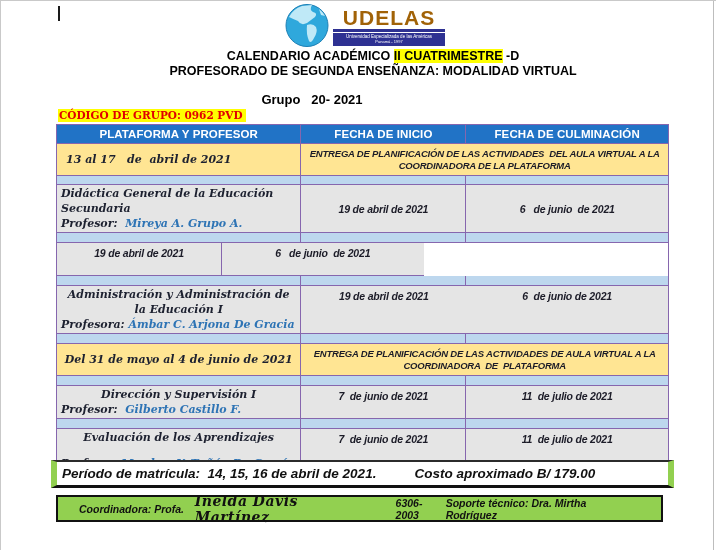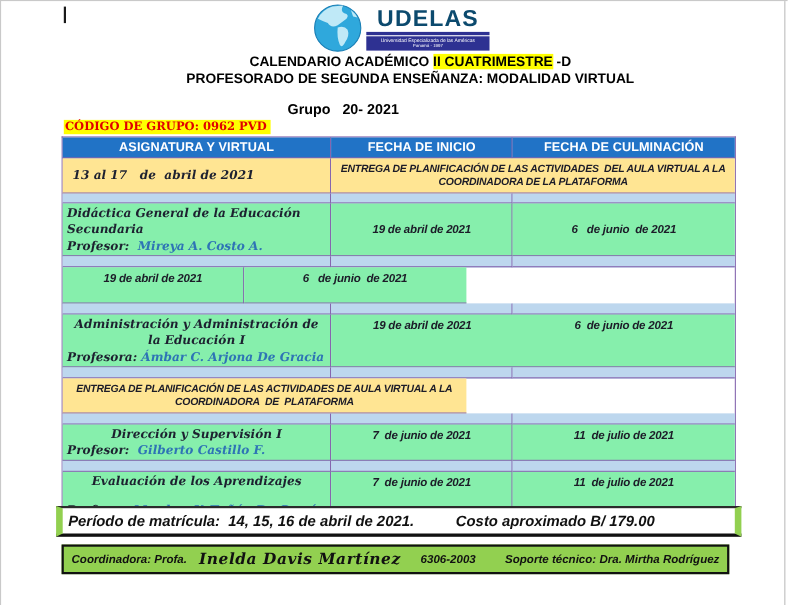--- a/index.html
+++ b/index.html
@@ -8,21 +8,21 @@
     position:relative; width:716px; height:550px; background:#fff;
     border-top:1px solid #c9c9c9; border-left:1px solid #c9c9c9; overflow:hidden;
   }
   .right-edge { position:absolute; top:0; left:712px; width:1px; height:550px; background:#bdbdbd; }
   .cursor-mark { position:absolute; left:57px; top:5px; width:2px; height:15px; background:#1a1a1a; }
 
   
   .logo { position:absolute; left:284px; top:2px; display:flex; align-items:flex-start; }
   .logo .wordmark { margin-left:3px; margin-top:4px; width:112px; }
   .logo .acronym {
-    font-weight:bold; font-size:21px; letter-spacing:1px; color:#0c4a6e;
+    font-weight:bold; font-size:21px; letter-spacing:1px; color:#a16207;
     border-bottom:3px solid #2e3192; line-height:22px; text-align:center;
   }
   .logo .bar {
     margin-top:1px; background:#2e3192; color:#fff; text-align:center;
     padding:1px 0 2px 0; line-height:5px;
   }
   .logo .bar .l1 { font-size:4.5px; }
   .logo .bar .l2 { font-size:4px; }
 
   
@@ -44,21 +44,21 @@
   .trow { display:flex; width:100%; }
   .cell { border-right:1px solid #8666ae; border-bottom:1px solid #8666ae;
     overflow:hidden; white-space:pre-wrap; }
   .cell:last-child { border-right:none; }
   .c1 { width:40%; } .c2 { width:27%; } .c3 { width:33%; } .c23 { width:60%; }
 
   .hdr { height:19px; background:#2173c6; color:#fff; font-weight:bold;
     font-size:11.5px; text-align:center; line-height:18px; letter-spacing:0.1px; }
 
   .yellow { background:#ffe593; }
-  .orange { background:#86efac; }
+  .orange { background:#e5e5e5; }
   .sep    { background:#bdd7ee; height:10px; }
   .sep9   { height:9px; }
 
   .serifb { font-family:"DejaVu Serif", serif; font-style:italic; font-weight:bold;
     color:#1d2130; font-size:10.5px; line-height:13px; }
   .sansbi { font-style:italic; font-weight:bold; color:#1c1c28;
     font-size:10.5px; letter-spacing:-0.2px; }
 
   .banner-period { display:flex; align-items:center; padding-left:9px; }
   .banner-period.centered { justify-content:center; padding-left:0; }
@@ -81,21 +81,21 @@
     position:absolute; left:50px; top:459px; width:623px; height:28px;
     background:#fff; border-top:2px solid #2b2b2b; border-bottom:3px solid #111;
     border-left:6px solid #92d050; border-right:6px solid #92d050;
     display:flex; align-items:center; font-weight:bold; font-style:italic;
     font-size:13.5px; color:#111; padding-left:5px; white-space:pre-wrap;
   }
   .matricula .cost { margin-left:38px; }
   .coord-bar {
     position:absolute; left:55px; top:494px; width:607px; height:27px;
     background:#92d050; border:2px solid #111; display:flex; align-items:center;
-    justify-content:space-between; padding:0 7px; color:#111;
+    justify-content:space-between; padding:0 21px; color:#111;
     font-weight:bold; font-style:italic; font-size:10.5px; white-space:pre-wrap;
   }
   .coord-left { display:flex; align-items:center; }
   .script-name {
     font-family:"DejaVu Serif", cursive, serif; font-style:italic; font-weight:bold;
     font-size:14px; margin:0 18px 0 8px; letter-spacing:0.5px;
   }
 </style>
 </head>
 <body>
@@ -125,40 +125,40 @@
   <div class="title-block">
     <div class="title-line"><span>CALENDARIO ACADÉMICO </span><span class="hl">II CUATRIMESTRE</span><span> -D</span></div>
     <div class="title-line">PROFESORADO DE SEGUNDA ENSEÑANZA: MODALIDAD VIRTUAL</div>
   </div>
   <div class="group-line">Grupo   20- 2021</div>
   <div class="codigo">CÓDIGO DE GRUPO: 0962 PVD</div>
 
   <div class="cal-table">
 
     <div class="trow">
-      <div class="cell c1 hdr">ASIGNATURA Y VIRTUAL</div>
+      <div class="cell c1 hdr">PLATAFORMA Y PROFESOR</div>
       <div class="cell c2 hdr">FECHA DE INICIO</div>
       <div class="cell c3 hdr">FECHA DE CULMINACIÓN</div>
     </div>
 
     <div class="trow" style="height:32px">
       <div class="cell c1 yellow serifb banner-period" style="font-size:11px">13 al 17   de  abril de 2021</div>
       <div class="cell c23 yellow sansbi banner-note">ENTREGA DE PLANIFICACIÓN DE LAS ACTIVIDADES  DEL AULA VIRTUAL A LA COORDINADORA DE LA PLATAFORMA</div>
     </div>
 
     <div class="trow sep sep9">
       <div class="cell c1 sep sep9"></div>
       <div class="cell c2 sep sep9"></div>
       <div class="cell c3 sep sep9"></div>
     </div>
 
     <div class="trow" style="height:48px">
       <div class="cell c1 orange course-cell">
         <div class="serifb course-name">Didáctica General de la Educación Secundaria</div>
-        <div class="serifb prof-line"><span>Profesor:  </span><span class="prof-name">Mireya A. Costo A.</span></div>
+        <div class="serifb prof-line"><span>Profesor:  </span><span class="prof-name">Mireya A. Grupo A.</span></div>
       </div>
       <div class="cell c2 orange sansbi date-cell vcenter">19 de abril de 2021</div>
       <div class="cell c3 orange sansbi date-cell vcenter">6   de junio  de 2021</div>
     </div>
 
     <div class="trow sep">
       <div class="cell c1 sep"></div>
       <div class="cell c2 sep"></div>
       <div class="cell c3 sep"></div>
     </div>
@@ -185,20 +185,21 @@
       </div>
     </div>
 
     <div class="trow sep">
       <div class="cell c1 sep"></div>
       <div class="cell c2 sep"></div>
       <div class="cell c3 sep"></div>
     </div>
 
     <div class="trow" style="height:32px">
+      <div class="cell c1 yellow serifb banner-period centered" style="font-size:11px">Del 31 de mayo al 4 de junio de 2021</div>
       <div class="cell c23 yellow sansbi banner-note">ENTREGA DE PLANIFICACIÓN DE LAS ACTIVIDADES DE AULA VIRTUAL A LA COORDINADORA  DE  PLATAFORMA</div>
     </div>
 
     <div class="trow sep">
       <div class="cell c1 sep"></div>
       <div class="cell c2 sep"></div>
       <div class="cell c3 sep"></div>
     </div>
 
     <div class="trow" style="height:33px">

